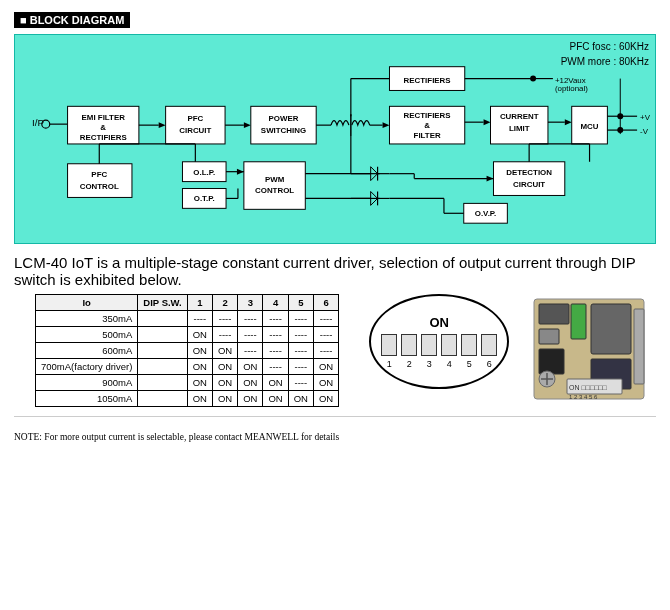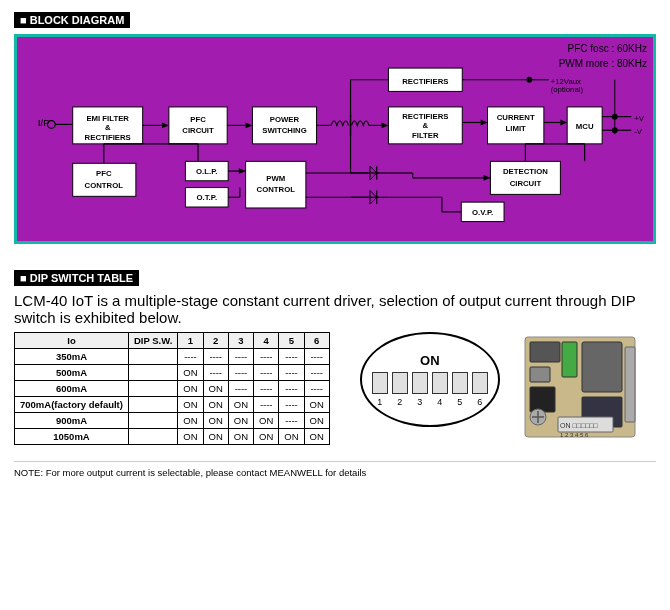--- a/index.html
+++ b/index.html
@@ -30,23 +30,23 @@
       color: #fff;
       font-weight: bold;
       font-size: 11px;
       padding: 2px 6px;
       margin-right: 6px;
     }
 
     .block-diagram-container {
       position: relative;
       height: 210px;
-      border: 3px solid #14b8a6;
-      background: #a21caf;
-      margin-bottom: 26px;
+      border: 1px solid #14b8a6;
+      background: #5eead4;
+      margin-bottom: 10px;
     }
 
     .pfc-info {
       position: absolute;
       right: 6px;
       top: 4px;
       font-size: 10px;
       text-align: right;
       line-height: 1.5;
     }
@@ -64,41 +64,41 @@
       margin-top: 4px;
     }
     .dip-description {
       font-size: 15px;
       margin: 4px 0 6px 0;
     }
     .dip-content {
       display: flex;
       align-items: flex-start;
       gap: 10px;
+      margin-left: 21px;
     }
     .dip-table-wrap {
       flex: 0 0 auto;
     }
     .dip-table {
       border-collapse: collapse;
       font-size: 9.5px;
     }
     .dip-table th, .dip-table td {
       border: 1px solid #000;
       padding: 2px 5px;
       text-align: center;
       white-space: nowrap;
     }
     .dip-table th {
       background: #f0f0f0;
     }
     .dip-table .io-col {
-      text-align: center;
+      text-align: right;
       min-width: 60px;
-      font-weight: bold;
     }
     .dip-switch-visual {
       flex: 0 0 auto;
       margin-left: 20px;
     }
     .dip-on-label {
       font-weight: bold;
       font-size: 13px;
       margin-bottom: 4px;
     }
@@ -126,23 +126,24 @@
       text-align: center;
       font-size: 9px;
     }
     .device-img {
       flex: 0 0 auto;
       margin-left: 10px;
     }
 
     .note-text {
       font-size: 9.5px;
-      margin-top: 16px;
+      margin-top: 9px;
       border-top: 1px solid #ccc;
-      padding-top: 5px;
+      padding-top: 15px;
+      font-family: Liberation Serif, serif;
     }
 
     .dip-outer-circle {
       width: 140px;
       height: 95px;
       border: 2px solid #000;
       border-radius: 50%;
       display: flex;
       flex-direction: column;
       align-items: center;
@@ -303,23 +304,20 @@
 
       <circle cx="608" cy="82" r="2.5" fill="black"></circle>
       <circle cx="608" cy="96" r="2.5" fill="black"></circle>
 
       <line x1="608" y1="44" x2="608" y2="100" stroke="black" stroke-width="1"></line>
 
     </svg>
   </div>
 
   <div class="dip-section">
-    <div class="section-title">
-      <div class="section-title-box">■ DIP SWITCH TABLE</div>
-    </div>
     <div class="dip-description">LCM-40 IoT is a multiple-stage constant current driver, selection of output current through DIP switch is exhibited below.</div>
 
     <div class="dip-content">
       <div class="dip-table-wrap">
         <table class="dip-table">
           <thead>
             <tr>
               <th rowspan="2">Io</th>
               <th colspan="1">DIP S.W.</th>
               <th>1</th>
@@ -355,21 +353,21 @@
               <td class="io-col">600mA</td>
               <td></td>
               <td>ON</td>
               <td>ON</td>
               <td>----</td>
               <td>----</td>
               <td>----</td>
               <td>----</td>
             </tr>
             <tr>
-              <td class="io-col">700mA(factory default)</td>
+              <td class="io-col">700mA(factory driver)</td>
               <td></td>
               <td>ON</td>
               <td>ON</td>
               <td>ON</td>
               <td>----</td>
               <td>----</td>
               <td>ON</td>
             </tr>
             <tr>
               <td class="io-col">900mA</td>

